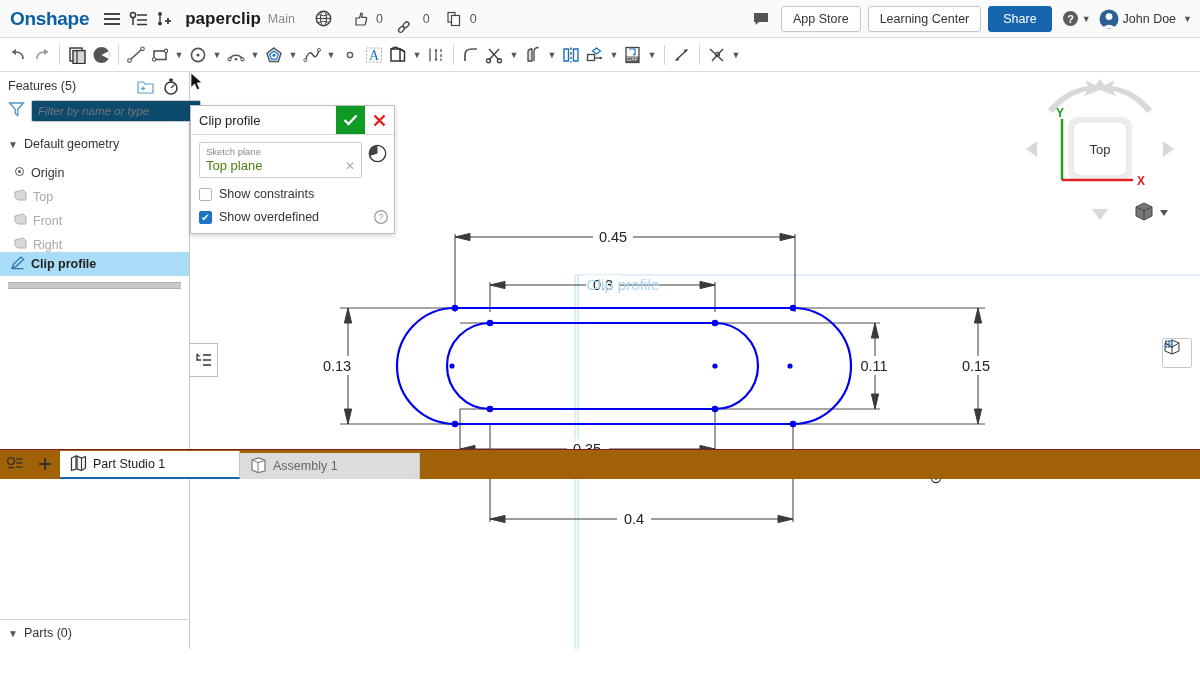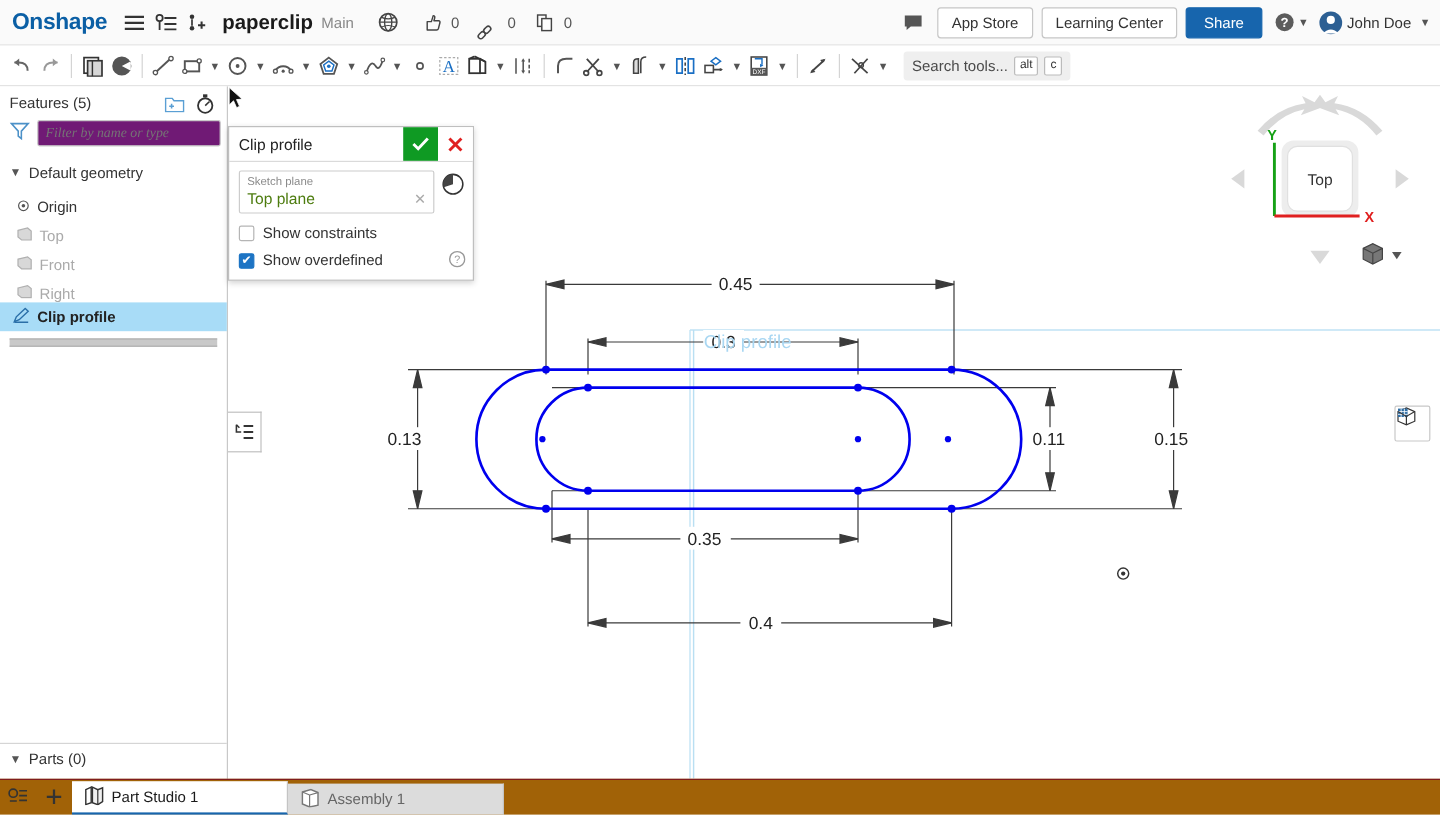--- a/index.html
+++ b/index.html
@@ -2,21 +2,21 @@
 <html><head>
 <meta charset="utf-8">
 <style>
   * { box-sizing: border-box; margin: 0; padding: 0; }
   html, body {
     width: 1200px; height: 679px;
     font-family: "Liberation Sans", sans-serif;
     background: #ffffff; overflow: hidden;
     -webkit-font-smoothing: antialiased;
   }
-  #app { position: relative; width: 1200px; height: 679px; }
+  #app { position: relative; width: 1200px; height: 479px; }
 
   
   .topbar {
     position: absolute; left: 0; top: 0; width: 1200px; height: 38px;
     background: #fafafa; border-bottom: 1px solid #e0e0e0;
     display: flex; align-items: center; padding: 0 8px; gap: 0;
   }
   .brand {
     font-size: 19px; font-weight: bold; color: #0b5fa5;
     letter-spacing: -0.3px; margin-right: 10px; margin-left: 2px;
@@ -77,21 +77,21 @@
   }
   .feat-header {
     display: flex; align-items: center; height: 28px; padding: 0 8px; gap: 6px;
   }
   .feat-title { font-size: 12.5px; font-weight: normal; color: #333; flex: 1; }
   .hdr-icon { width: 20px; height: 20px; display:flex; align-items:center; justify-content:center; cursor: pointer; }
   .filter-row { display: flex; align-items: center; padding: 0 6px 4px 8px; gap: 6px; }
   .filter-input {
     flex: 1; height: 22px; border: 1px solid #c9c9c9; border-radius: 2px;
     font-size: 11.5px; font-style: italic; color: #9a9a9a;
-    padding: 0 6px; background: #701a75; font-family: Liberation Serif, serif;
+    padding: 0 6px; background: #0c4a6e; font-family: Liberation Sans, sans-serif;
   }
   .tree { padding-top: 6px; font-size: 12.5px; }
   .tree-row {
     display: flex; align-items: center; height: 24px; padding-left: 8px;
     gap: 6px; cursor: pointer; color: #333;
   }
   .tree-row.child { padding-left: 14px; align-items: flex-end; }
   .tree-row.dim { color: #aaaaaa; }
   .tree-row.selected { background: #a8dcf7; font-weight: bold; color: #222; }
   .tw { font-size: 10px; color: #555; width: 10px; }
@@ -460,25 +460,20 @@
     <div class="sep"></div>
     <div class="tool">
       <svg width="20" height="18" viewBox="0 0 20 18">
         <line x1="3" y1="3" x2="16" y2="15" stroke="#444" stroke-width="1.4"></line>
         <line x1="16" y1="3" x2="5" y2="15" stroke="#444" stroke-width="1.4"></line>
         <circle cx="10.5" cy="8.3" r="2" fill="none" stroke="#444" stroke-width="1.2"></circle>
       </svg>
     </div>
     <div class="tool-caret">▼</div>
 
-    <div class="searchbox">
-      <span class="ph">Search tools...</span>
-      <span class="kbd">alt</span>
-      <span class="kbd">c</span>
-    </div>
   </div>
 
   <div class="canvas">
     <svg width="1010" height="577" viewBox="0 0 1010 577">
 
       <g>
         <line x1="385" y1="203" x2="1010" y2="203" stroke="#bfe2f5" stroke-width="1.1"></line>
         <line x1="385" y1="203" x2="385" y2="577" stroke="#bfe2f5" stroke-width="1.1"></line>
       </g>
 

